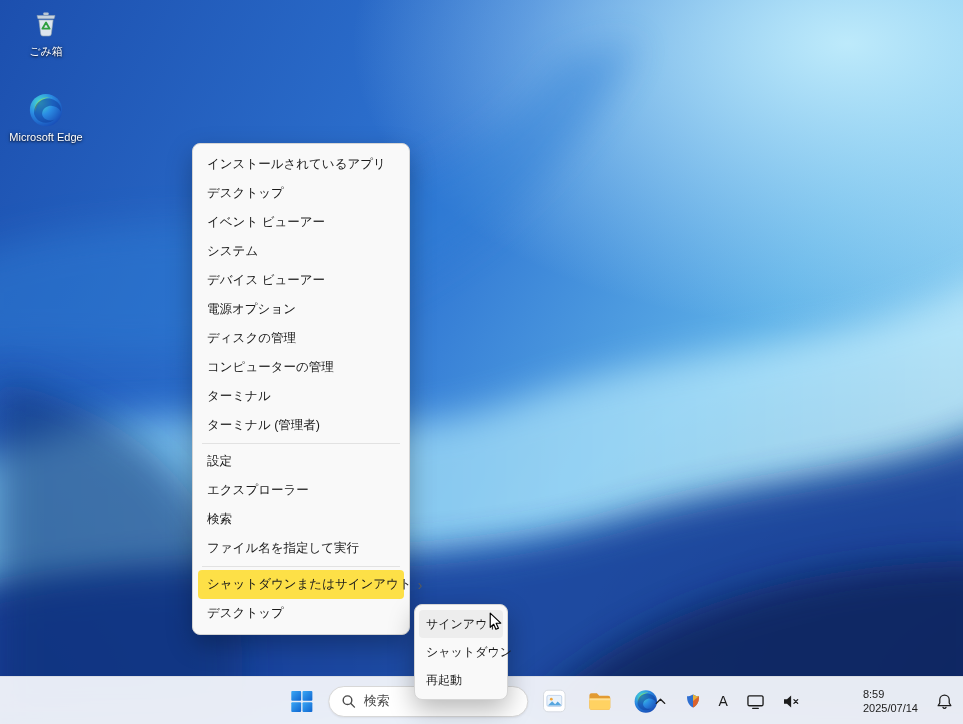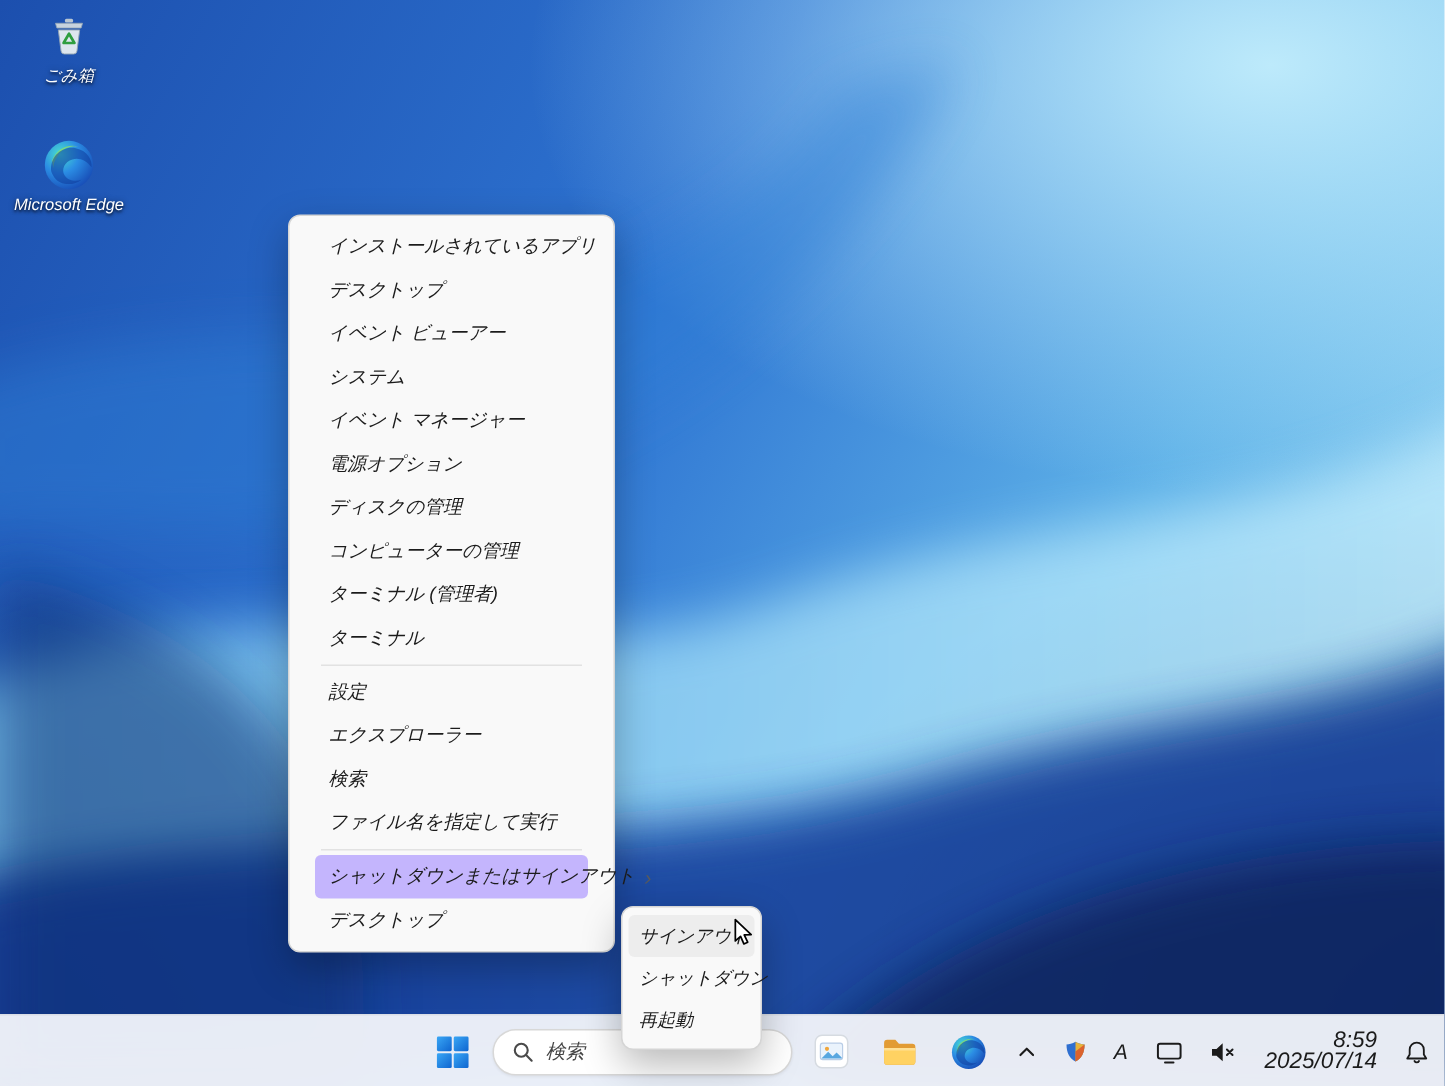--- a/index.html
+++ b/index.html
@@ -2,21 +2,21 @@
 <html><head>
 <meta charset="utf-8">
 <style>
   * { box-sizing: border-box; margin: 0; padding: 0; }
   html, body { width: 963px; height: 724px; overflow: hidden; }
   body {
     font-family: "Liberation Sans", "DejaVu Sans", sans-serif;
     cursor: default;
     -webkit-font-smoothing: antialiased;
   }
-  .screen { position: relative; width: 963px; height: 724px; overflow: hidden; font-style: italic; }
+  .screen { position: relative; width: 963px; height: 724px; overflow: hidden; }
 
   
   .wallpaper {
     position: absolute; inset: 0;
     background:
       radial-gradient(900px 520px at 88% 6%, #bdeafb 0%, rgba(189,234,251,0) 55%),
       radial-gradient(1100px 700px at 108% 96%, #09265e 0%, rgba(9,38,94,0) 52%),
       radial-gradient(820px 620px at -6% 100%, #0b2f77 0%, rgba(11,47,119,0) 55%),
       linear-gradient(118deg, #1c4fae 0%, #2e74d2 40%, #5fb2e8 70%, #9fdcf6 100%);
   }
@@ -34,30 +34,30 @@
   }
   #icon-recycle { left: 4px; top: 6px; }
   #icon-edge    { left: 4px; top: 92px; justify-content: space-between; }
 
   
   .winx-menu {
     position: absolute; left: 192px; top: 143px; width: 218px;
     background: #f9f9f9;
     border: 1px solid #d5d5d5; border-radius: 8px;
     box-shadow: 0 10px 26px rgba(0,0,0,0.28);
-    padding: 6px 12px;
+    padding: 6px 0;
     z-index: 90;
   }
   .winx-item {
     height: 29px; margin: 0 5px; padding: 0 9px;
     display: flex; align-items: center; justify-content: space-between;
     font-size: 12.5px; color: #1b1b1b; border-radius: 4px;
     white-space: nowrap;
   }
-  .winx-item.active { background: #c4b5fd; }
+  .winx-item.active { background: #fde047; }
   .winx-sep { height: 1px; background: #e2e2e2; margin: 3px 9px; }
   .winx-item .chev { color: #5a5a5a; font-size: 14px; padding-left: 6px; }
 
   
   .winx-submenu {
     position: absolute; left: 414px; top: 604px; width: 94px;
     background: #f9f9f9;
     border: 1px solid #d5d5d5; border-radius: 8px;
     box-shadow: 0 10px 26px rgba(0,0,0,0.28);
     padding: 5px 0;
@@ -98,22 +98,22 @@
   .search-box .search-text { font-size: 13px; color: #454545; }
 
   .tray {
     position: absolute; right: 8px; top: 0; height: 48px;
     display: flex; align-items: center; gap: 13px;
     color: #1b1b1b;
   }
   .tray-btn { display: flex; align-items: center; justify-content: center; padding: 2px; border-radius: 4px; }
   .ime-indicator { font-size: 14px; color: #1b1b1b; padding: 2px 3px; }
   .clock {
-    font-size: 15px; line-height: 14px; text-align: right; color: #1b1b1b;
-    padding: 2px 3px; border-radius: 4px;
+    font-size: 11px; line-height: 14px; text-align: left; color: #1b1b1b;
+    padding: 2px 3px; border-radius: 4px; margin-left: 44px;
   }
 </style>
 </head>
 <body>
 
 <svg width="0" height="0" style="position:absolute">
   <defs>
     <linearGradient id="winGrad" x1="0" y1="0" x2="1" y2="1">
       <stop offset="0" stop-color="#3aa7f5"></stop>
         <stop offset="1" stop-color="#0e65d0"></stop>
@@ -237,36 +237,36 @@
     <div class="winx-item">
         <span>デスクトップ</span>
       </div>
     <div class="winx-item">
         <span>イベント ビューアー</span>
       </div>
     <div class="winx-item">
         <span>システム</span>
       </div>
     <div class="winx-item">
-        <span>イベント マネージャー</span>
+        <span>デバイス ビューアー</span>
       </div>
     <div class="winx-item">
         <span>電源オプション</span>
       </div>
     <div class="winx-item">
         <span>ディスクの管理</span>
       </div>
     <div class="winx-item">
         <span>コンピューターの管理</span>
       </div>
     <div class="winx-item">
+        <span>ターミナル</span>
+      </div>
+    <div class="winx-item">
         <span>ターミナル (管理者)</span>
-      </div>
-    <div class="winx-item">
-        <span>ターミナル</span>
       </div>
     <div class="winx-sep"></div>
     <div class="winx-item">
         <span>設定</span>
       </div>
     <div class="winx-item">
         <span>エクスプローラー</span>
       </div>
     <div class="winx-item">
         <span>検索</span>

